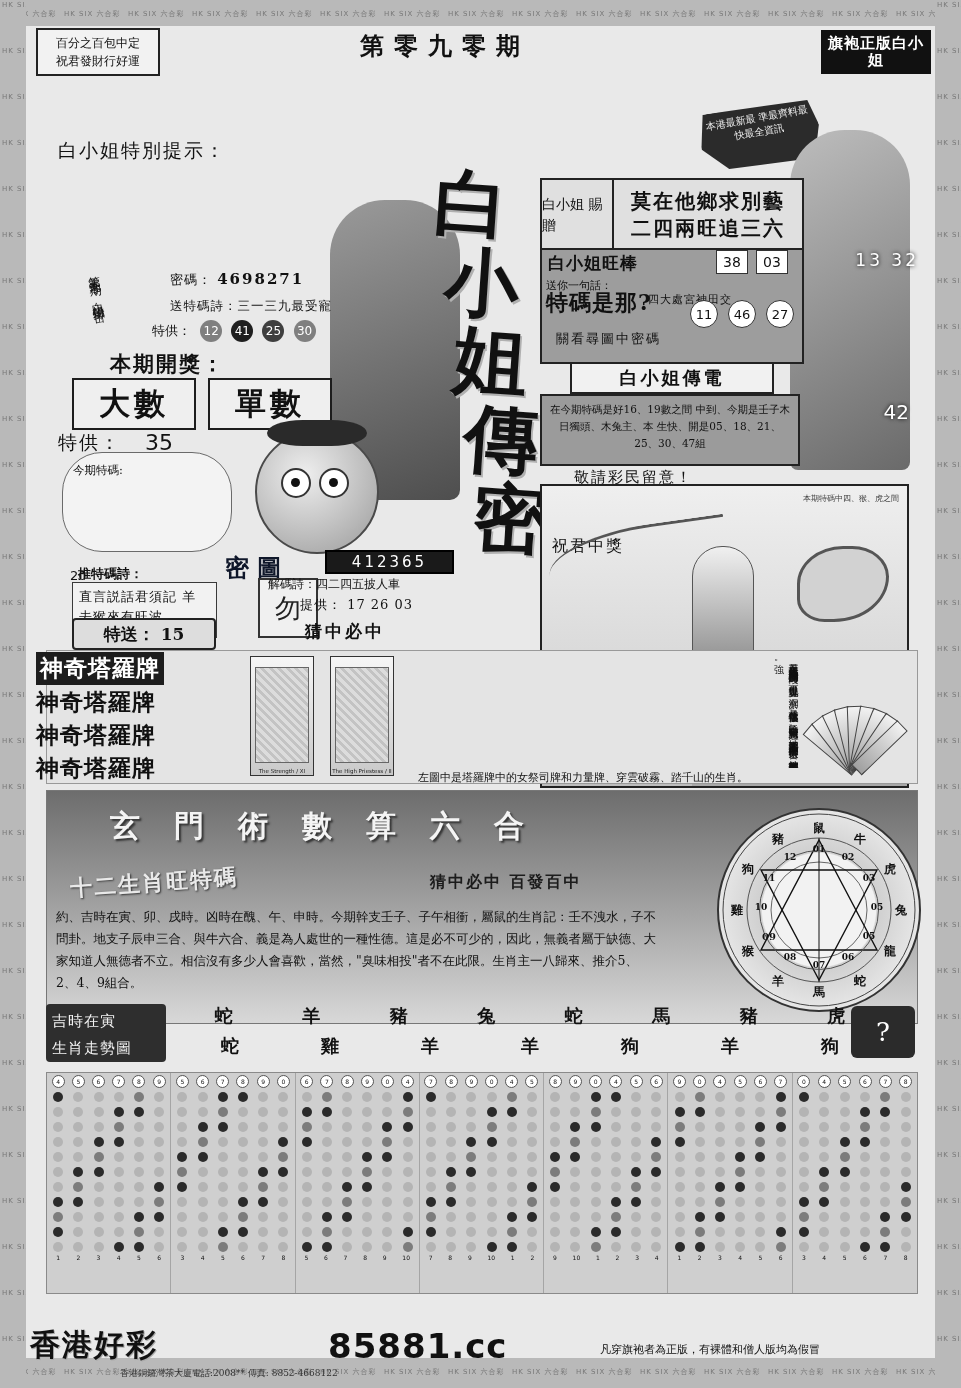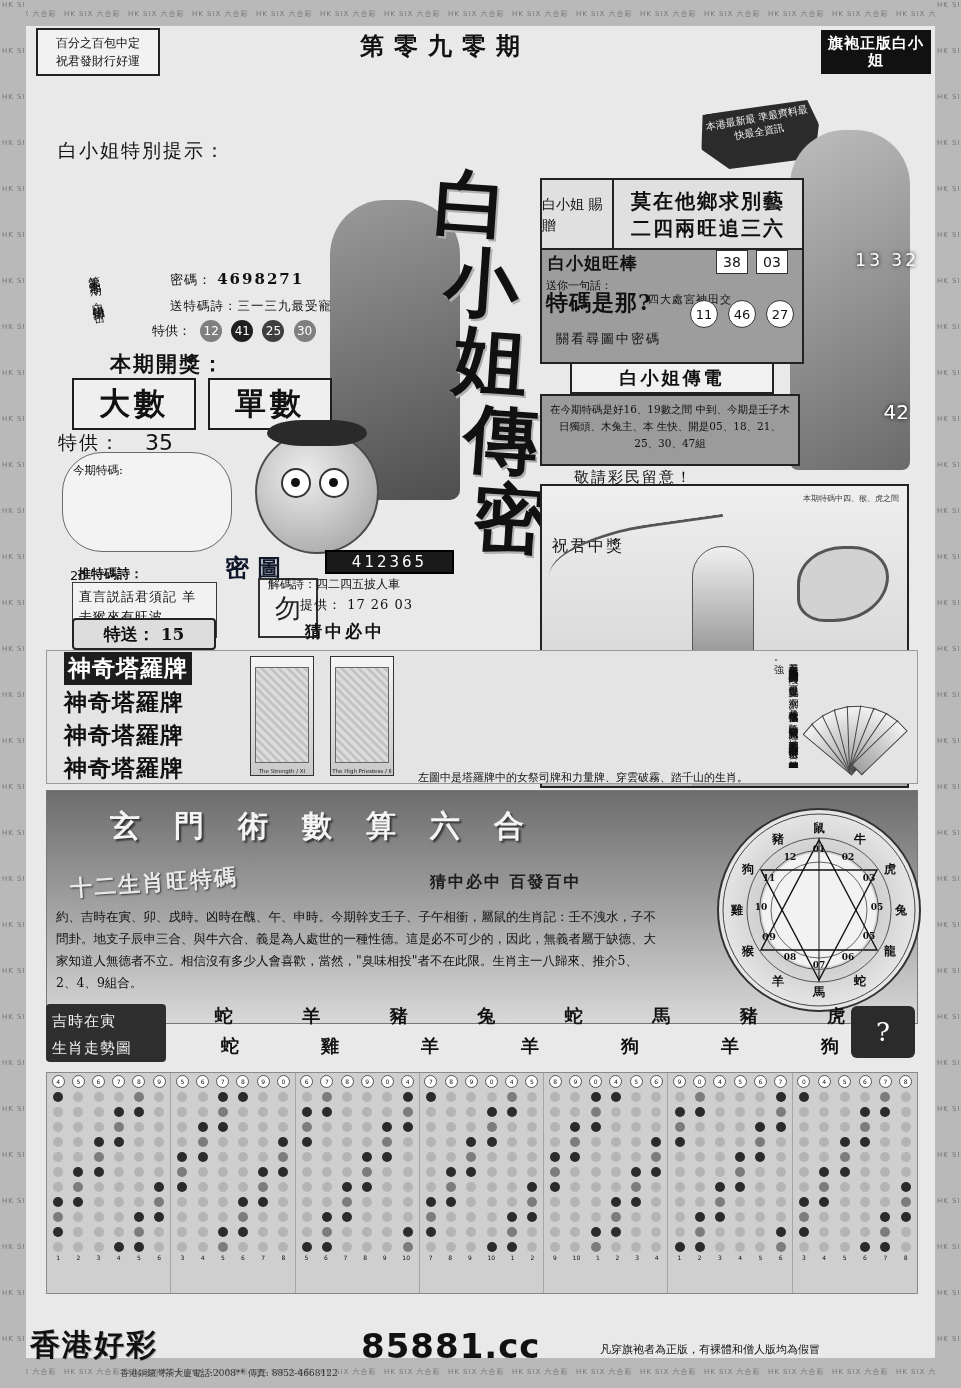--- a/index.html
+++ b/index.html
@@ -333,21 +333,21 @@
     font-family:"DejaVu Sans", sans-serif;font-size:17px;color:#fff;
     text-shadow:0 0 4px #000;letter-spacing:3px;
   }
 
   
   .tarot{
     position:absolute;left:46px;top:650px;width:870px;height:132px;
     border:1px solid #999;background:#e4e4e4;
   }
   .tarot-title{
-    position:absolute;left:64px;top:652px;width:128px;
+    position:absolute;left:36px;top:652px;width:128px;
   }
   .tt{
     font-family:"DejaVu Serif", serif;font-weight:bold;color:#111;
     font-size:23px;letter-spacing:1px;margin-bottom:2px;
   }
   .tt.box{
     background:#1d1d1d;color:#fff;padding:1px 4px;display:inline-block;
   }
   .card{
     position:absolute;top:656px;width:62px;height:118px;
@@ -469,21 +469,21 @@
     font-family:"DejaVu Sans", sans-serif;
   }
 
   
   .footer-left{
     position:absolute;left:30px;bottom:22px;
     font-family:"DejaVu Serif", serif;font-size:30px;font-weight:bold;color:#111;
     letter-spacing:2px;text-shadow:1px 1px 0 #aaa;
   }
   .footer-url{
-    position:absolute;left:361px;bottom:22px;
+    position:absolute;left:328px;bottom:22px;
     font-family:"DejaVu Sans", sans-serif;font-size:34px;font-weight:bold;color:#111;
     letter-spacing:1px;
   }
   .footer-note{
     position:absolute;left:600px;bottom:30px;width:330px;
     font-family:"DejaVu Serif", serif;font-size:11px;color:#111;line-height:1.5;
   }
   .footer-fine{
     position:absolute;left:120px;bottom:8px;width:700px;
     font-family:"DejaVu Serif", serif;font-size:9px;color:#333;

